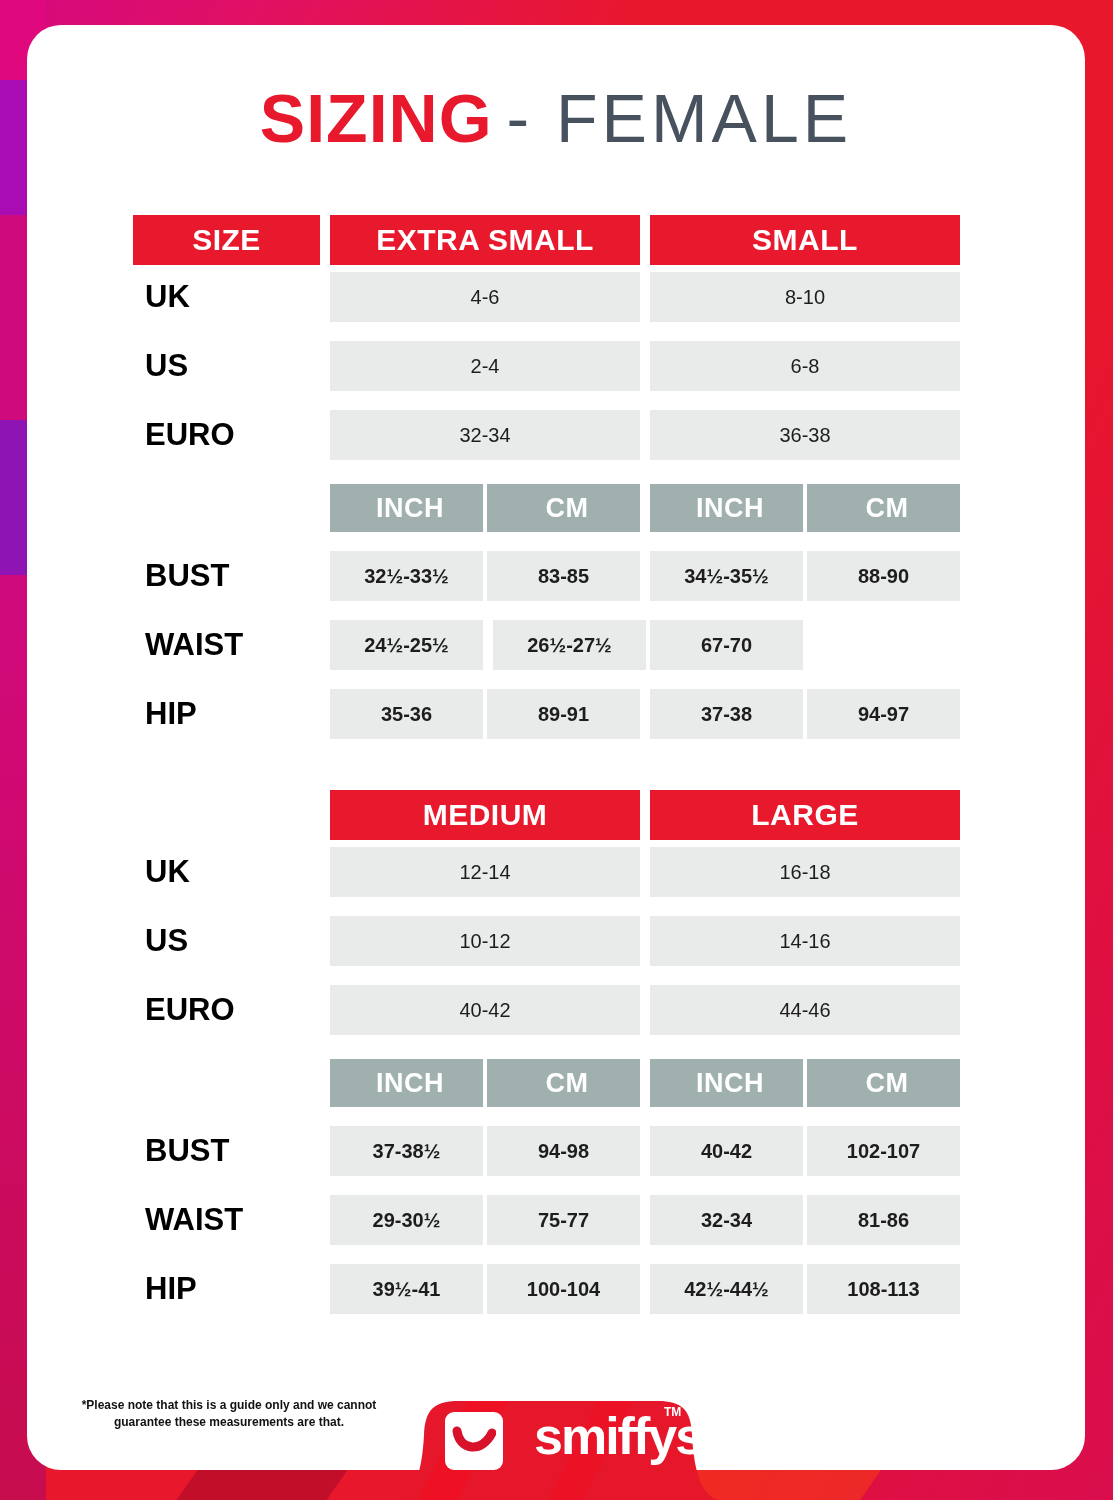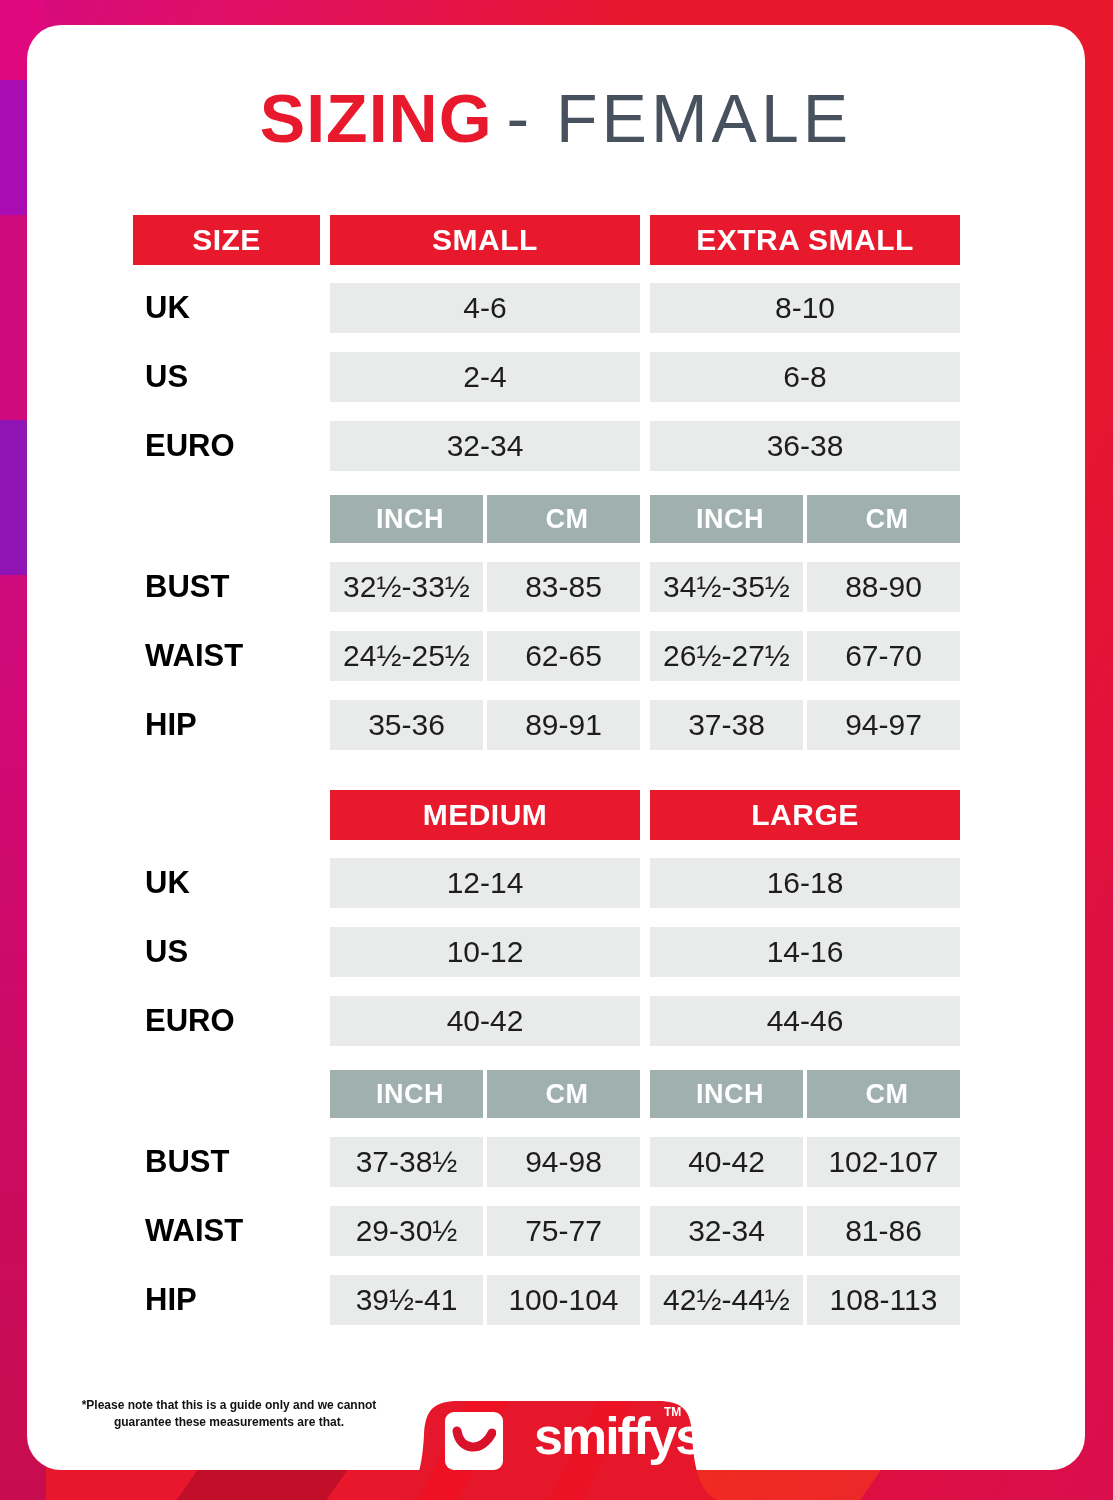--- a/index.html
+++ b/index.html
@@ -38,32 +38,32 @@
     white-space:nowrap;
   }
   .title .brand{color:#e8192c;font-weight:bold;letter-spacing:1px;}
   .title .rest{color:#47525e;font-weight:normal;letter-spacing:4px;margin-left:14px;}
   .size-table{position:absolute;left:106px;width:827px;}
   .t1{top:190px;}
   .t2{top:765px;}
   .t-row{display:flex;}
   .h50{height:50px;}
   .h48{height:48px;}
-  .mb13{margin-bottom:18px;}
+  .mb13{margin-bottom:7px;}
   .mb19{margin-bottom:19px;}
   .mb24{margin-bottom:24px;}
   .cell{display:flex;align-items:center;justify-content:center;box-sizing:border-box;}
   .c-label{width:187px;justify-content:flex-start;padding-left:12px;
            color:#000000;font-weight:bold;font-size:31px;}
   .c-spacer{width:187px;}
   .c-wide{width:310px;margin-left:10px;}
-  .c-half{width:153px;margin-left:4px;}
+  .c-half{width:153px;margin-left:4px;font-weight:bold;}
   .c-half.first{margin-left:10px;}
   .red-cell{background:#e8192c;color:#ffffff;font-weight:bold;font-size:30px;letter-spacing:.5px;}
-  .gray-cell{background:#e8ebe9;color:#1d1d1d;font-size:30px;}
+  .gray-cell{background:#e8ebe9;color:#1d1d1d;font-size:20px;}
   .sage-cell{background:#9fb0ae;color:#ffffff;font-weight:bold;font-size:27px;letter-spacing:.5px;padding-left:7px;}
   .note{
     position:absolute;left:28px;top:1372px;width:348px;
     text-align:center;font-size:12px;font-weight:bold;color:#111111;
     line-height:1.45;
   }
   .logo-badge{position:absolute;left:398px;top:1393px;width:320px;height:107px;}
   .logo-badge svg.tab{position:absolute;left:0;top:0;width:320px;height:107px;display:block;}
   .logo-square{
     position:absolute;left:47px;top:19px;width:58px;height:58px;
@@ -89,22 +89,22 @@
   <div class="card">
 
     <div class="title">
       <span class="brand">SIZING</span><span class="rest">- FEMALE</span>
     </div>
 
     <div class="size-table t1">
 
       <div class="t-row h50 mb13">
         <div class="cell c-spacer red-cell">SIZE</div>
+        <div class="cell c-wide red-cell">EXTRA SMALL</div>
         <div class="cell c-wide red-cell">SMALL</div>
-        <div class="cell c-wide red-cell">EXTRA SMALL</div>
       </div>
 
       <div class="t-row h50 mb19">
         <div class="cell c-label">UK</div>
         <div class="cell c-wide gray-cell">4-6</div>
         <div class="cell c-wide gray-cell">8-10</div>
       </div>
 
       <div class="t-row h50 mb19">
         <div class="cell c-label">US</div>
@@ -130,21 +130,20 @@
         <div class="cell c-label">BUST</div>
         <div class="cell c-half first gray-cell">32½-33½</div>
         <div class="cell c-half gray-cell">83-85</div>
         <div class="cell c-half first gray-cell">34½-35½</div>
         <div class="cell c-half gray-cell">88-90</div>
       </div>
 
       <div class="t-row h50 mb19">
         <div class="cell c-label">WAIST</div>
         <div class="cell c-half first gray-cell">24½-25½</div>
-        <div class="cell c-half gray-cell">62-65</div>
         <div class="cell c-half first gray-cell">26½-27½</div>
         <div class="cell c-half gray-cell">67-70</div>
       </div>
 
       <div class="t-row h50">
         <div class="cell c-label">HIP</div>
         <div class="cell c-half first gray-cell">35-36</div>
         <div class="cell c-half gray-cell">89-91</div>
         <div class="cell c-half first gray-cell">37-38</div>
         <div class="cell c-half gray-cell">94-97</div>

